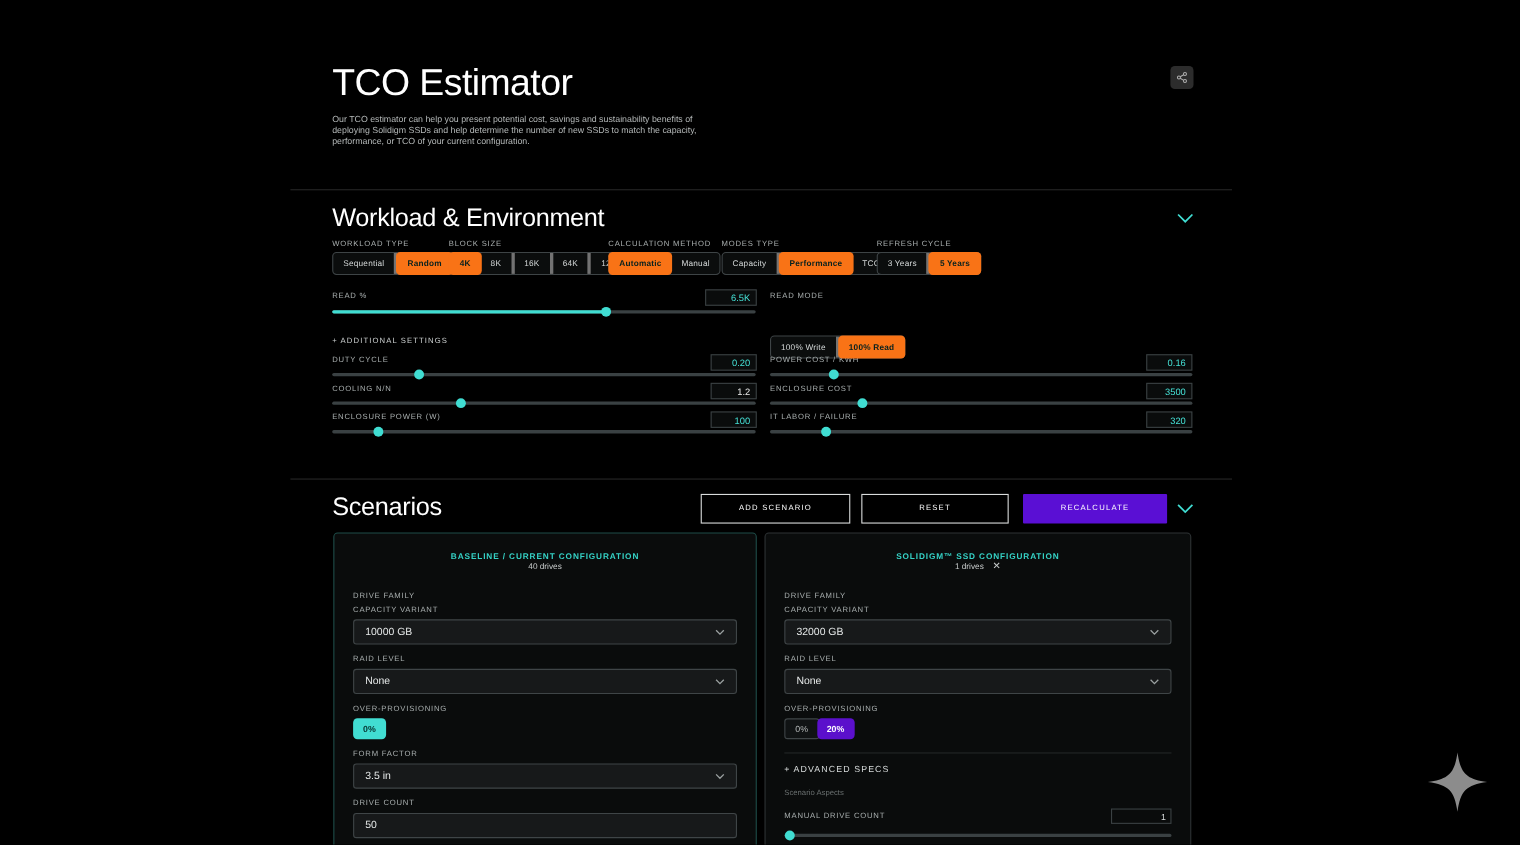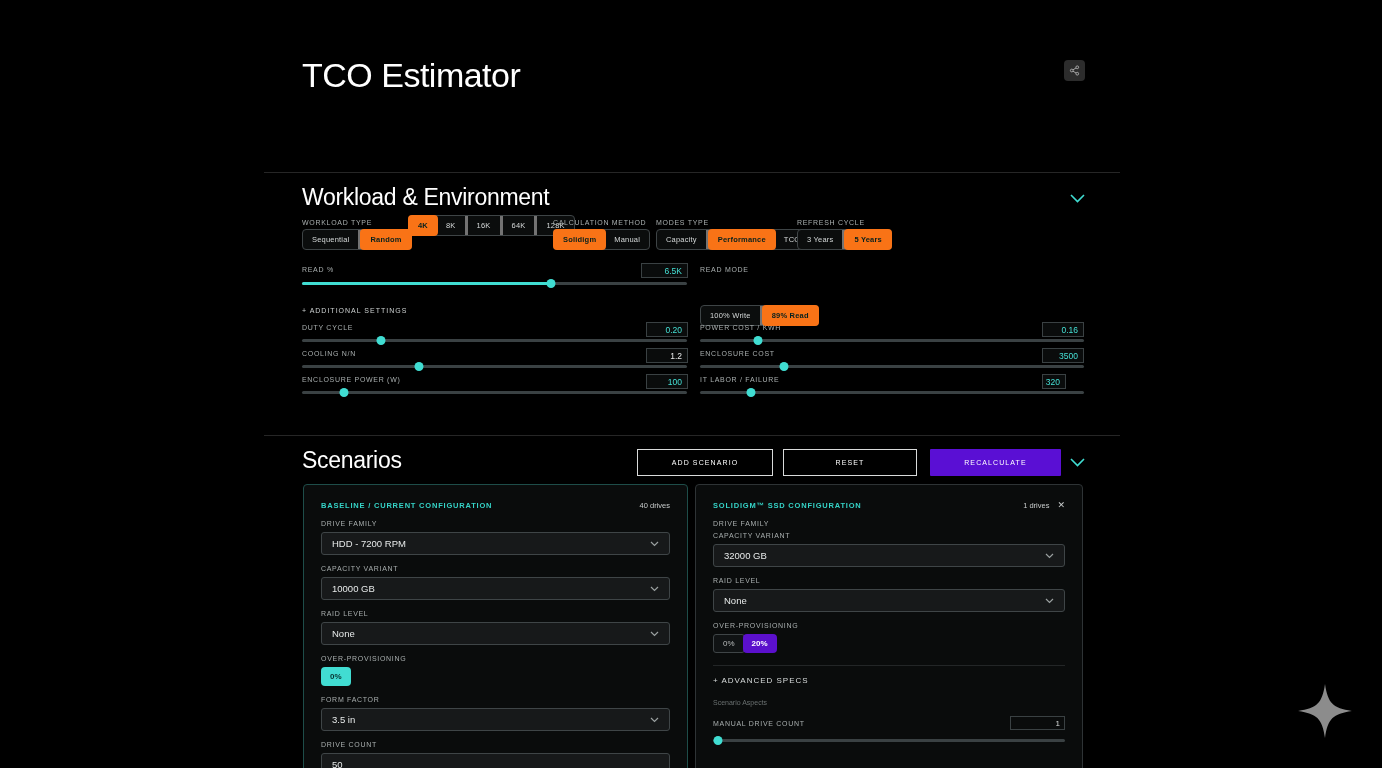--- a/index.html
+++ b/index.html
@@ -35,21 +35,21 @@
   
   .btn { position:absolute; height:27px; display:flex; align-items:center; justify-content:center; font-size:7px;
          letter-spacing:1.1px; color:#fff; cursor:pointer; white-space:nowrap; }
   .btn.outline { border:1px solid #d9dbdb; background:transparent; }
   .btn.fill { background:#5a0fd4; border:none; border-radius:1px; }
 
   
   .card { position:absolute; top:484px; height:460px; background:#0a0c0c; border-radius:4px; padding:16px 17px; }
   .card.baseline { left:303px; width:385px; border:1px solid #1e4d49; }
   .card.solidigm { left:695px; width:388px; border:1px solid #2e3335; }
-  .card-head { display:flex; justify-content:space-between; align-items:center; margin-bottom:10px; }
+  .card-head { display:flex; justify-content:space-between; align-items:center; margin-bottom:20px;flex-direction:column; }
   .card-title { font-size:7.5px; font-weight:bold; letter-spacing:.8px; color:#35d3c7; }
   .card-drives { font-size:7.5px; color:#c8cccc; display:flex; align-items:center; gap:8px; }
   .x-icon { color:#c8cccc; font-size:9px; cursor:pointer; line-height:1; }
   .f-lbl { font-size:7px; letter-spacing:.7px; color:#a9afaf; margin-bottom:5px; }
   .dd { height:23px; background:#17191a; border:1px solid #3f4547; border-radius:3px; display:flex; align-items:center;
         justify-content:space-between; padding:0 10px; font-size:9.5px; color:#e6e9e9; margin-bottom:10px; cursor:pointer; }
   .dd .dchev { width:9px; height:6px; }
   .chip-row { display:flex; margin-bottom:10px; }
   .chip { height:19px; padding:0 9px; display:inline-flex; align-items:center; font-size:8px; font-weight:bold;
           border-radius:4px; cursor:pointer; }
@@ -70,20 +70,21 @@
                display:flex; align-items:center; justify-content:center; cursor:pointer; }
   .addl { position:absolute; font-size:7px; letter-spacing:1px; color:#cdd1d1; cursor:pointer; }
   .sparkle { position:absolute; left:1297px; top:683px; width:56px; height:56px; }
 </style>
 </head>
 <body>
 
 <div class="screen">
 
   <div class="page-title">TCO Estimator</div>
+  <div class="page-desc">Our TCO estimator can help you present potential cost, savings and sustainability benefits of deploying Solidigm SSDs and help determine the number of new SSDs to match the capacity, performance, or TCO of your current configuration.</div>
   <div class="share-btn">
     <svg width="11" height="11" viewBox="0 0 24 24" fill="none" stroke="#b0b0b0" stroke-width="2">
       <circle cx="18" cy="5" r="3"></circle>
         <circle cx="6" cy="12" r="3"></circle>
         <circle cx="18" cy="19" r="3"></circle>
       <line x1="8.6" y1="10.5" x2="15.4" y2="6.5"></line>
         <line x1="8.6" y1="13.5" x2="15.4" y2="17.5"></line>
     </svg>
   </div>
 
@@ -94,31 +95,31 @@
       <polyline points="1,1 7.5,7.5 14,1"></polyline>
     </svg>
 
   <div class="lbl" style="left:302px; top:219px;">WORKLOAD TYPE</div>
   <div class="seg" style="left:302px; top:229px;">
     <span class="opt">Sequential</span>
     <span class="opt sel">Random</span>
   </div>
 
   <div class="lbl" style="left:408px; top:219px;">BLOCK SIZE</div>
-  <div class="seg" style="left:408px; top:215px;">
+  <div class="seg" style="left:408px; top:229px;">
     <span class="opt sel">4K</span>
     <span class="opt">8K</span>
     <span class="opt">16K</span>
     <span class="opt">64K</span>
     <span class="opt">128K</span>
   </div>
 
   <div class="lbl" style="left:553px; top:219px;">CALCULATION METHOD</div>
   <div class="seg" style="left:553px; top:229px;">
-    <span class="opt sel">Solidigm</span>
+    <span class="opt sel">Automatic</span>
     <span class="opt">Manual</span>
   </div>
 
   <div class="lbl" style="left:656px; top:219px;">MODES TYPE</div>
   <div class="seg" style="left:656px; top:229px;">
     <span class="opt">Capacity</span>
     <span class="opt sel">Performance</span>
     <span class="opt">TCO</span>
   </div>
 
@@ -132,21 +133,21 @@
   <div class="valbox" style="left:641px; top:263px; width:47px;">6.5K</div>
   <div class="slider" style="left:302px; top:279px; width:385px;">
     <div class="track"></div>
     <div class="fill" style="width: 64.7%;"></div>
     <div class="thumb" style="left: 64.7%;"></div>
   </div>
 
   <div class="lbl" style="left:700px; top:266px;">READ MODE</div>
   <div class="seg" style="left:700px; top:277px;margin-top:28px;">
     <span class="opt">100% Write</span>
-    <span class="opt sel">89% Read</span>
+    <span class="opt sel">100% Read</span>
   </div>
 
   <div class="addl" style="left:302px; top:307px;">+ ADDITIONAL SETTINGS</div>
 
   <div class="lbl" style="left:302px; top:324px;">DUTY CYCLE</div>
   <div class="valbox" style="left:646px; top:322px; width:42px;">0.20</div>
   <div class="slider" style="left:302px; top:336px; width:385px;">
     <div class="track"></div>
     <div class="thumb" style="left: 20.5%;"></div>
   </div>
@@ -173,21 +174,21 @@
   </div>
 
   <div class="lbl" style="left:700px; top:350px;">ENCLOSURE COST</div>
   <div class="valbox" style="left:1042px; top:348px; width:42px;">3500</div>
   <div class="slider" style="left:700px; top:362px; width:384px;">
     <div class="track"></div>
     <div class="thumb" style="left: 21.9%;"></div>
   </div>
 
   <div class="lbl" style="left:700px; top:376px;">IT LABOR / FAILURE</div>
-  <div class="valbox" style="left:1042px; top:374px; width:24px;">320</div>
+  <div class="valbox" style="left:1042px; top:374px; width:42px;">320</div>
   <div class="slider" style="left:700px; top:388px; width:384px;">
     <div class="track"></div>
     <div class="thumb" style="left: 13.3%;"></div>
   </div>
 
   <div class="divider" style="top:435px"></div>
 
   <div class="sec-title" style="left:302px; top:447px;">Scenarios</div>
   <div class="btn outline" style="left:637px; top:449px; width:136px;">ADD SCENARIO</div>
   <div class="btn outline" style="left:783px; top:449px; width:134px;">RESET</div>
@@ -198,26 +199,20 @@
 
   <div class="card baseline">
     <div class="card-head">
       <span class="card-title">BASELINE / CURRENT CONFIGURATION</span>
       <span class="card-drives">
           <span>40 drives</span>
         </span>
     </div>
 
     <div class="f-lbl">DRIVE FAMILY</div>
-    <div class="dd">
-      <span>HDD - 7200 RPM</span>
-      <svg class="dchev" viewBox="0 0 9 6" fill="none" stroke="#9aa0a0" stroke-width="1.2">
-          <polyline points="1,1 4.5,4.5 8,1"></polyline>
-        </svg>
-    </div>
 
     <div class="f-lbl">CAPACITY VARIANT</div>
     <div class="dd">
       <span>10000 GB</span>
       <svg class="dchev" viewBox="0 0 9 6" fill="none" stroke="#9aa0a0" stroke-width="1.2">
           <polyline points="1,1 4.5,4.5 8,1"></polyline>
         </svg>
     </div>
 
     <div class="f-lbl">RAID LEVEL</div>

